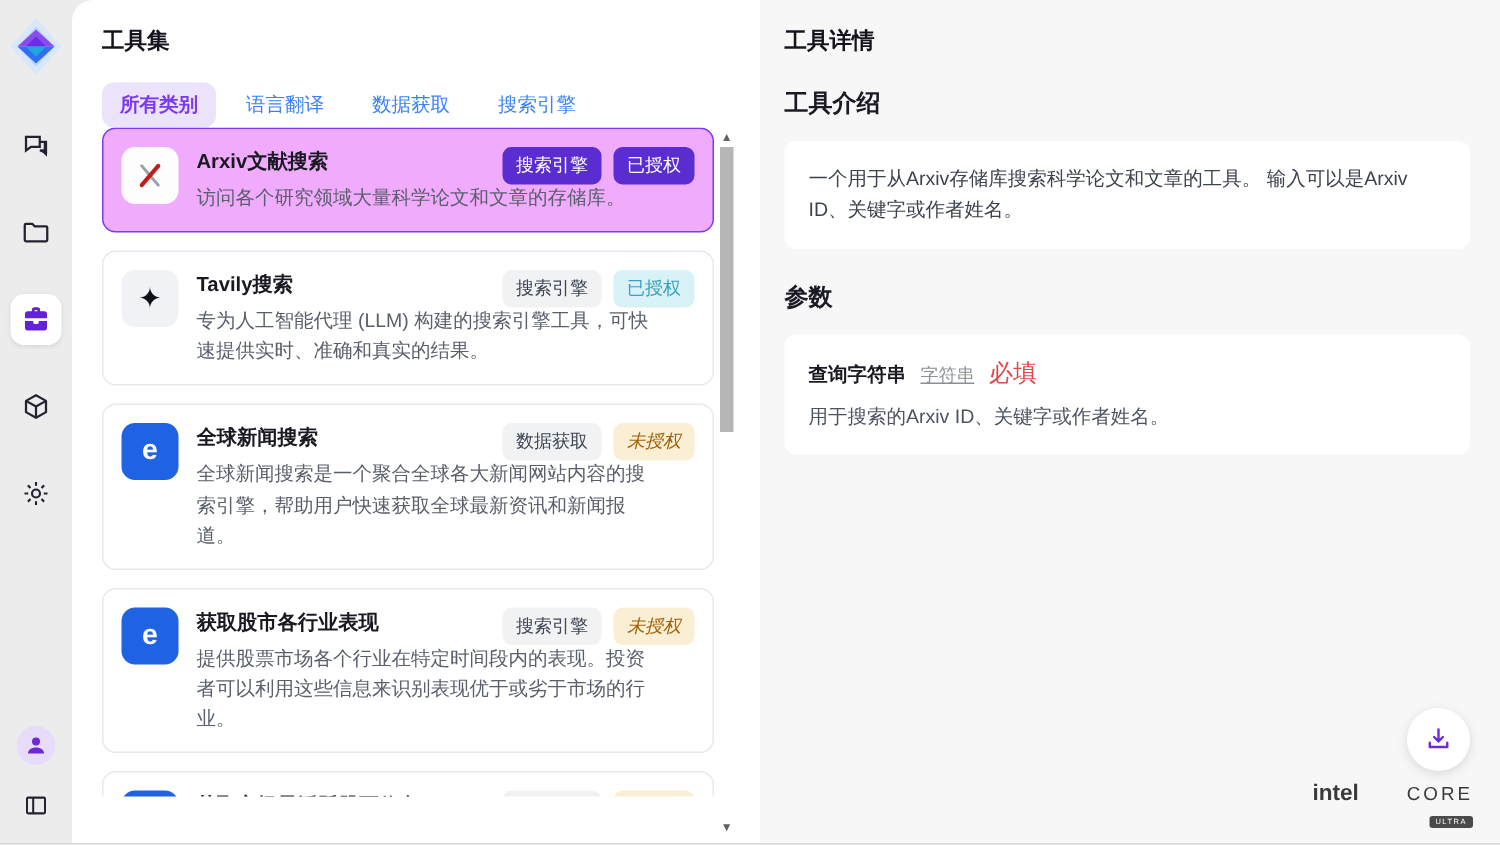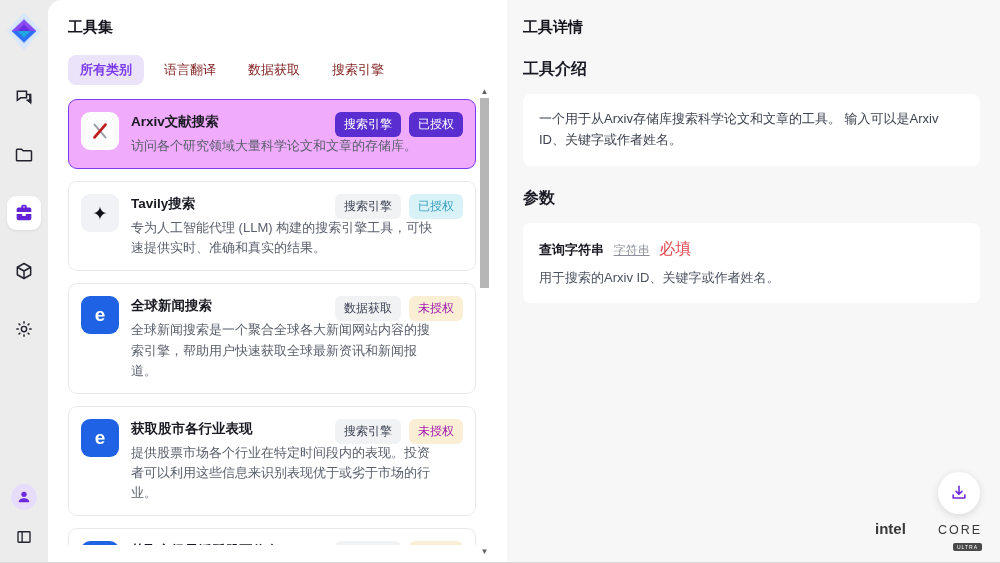--- a/index.html
+++ b/index.html
@@ -30,23 +30,23 @@
   .rail-bottom { display:flex; flex-direction:column; gap:14px; align-items:center; }
   .avatar-wrap { width:26px; height:26px; border-radius:50%; background:#e7ddfb; display:flex; align-items:center; justify-content:center; }
 
   
   .panel-left {
     width:459px; flex:0 0 459px; background:#ffffff;
     border-radius:14px 0 0 0; position:relative;
     padding:18px 0 0 20px;
   }
   .panel-title { font-size:15px; font-weight:bold; margin-bottom:18px; color:#14141c; }
-  .tabs { display:flex; gap:8px; margin-bottom:14px; }
+  .tabs { display:flex; gap:8px; }
   .tab {
-    padding:6px 12px; border-radius:8px; font-size:13px; color:#7f1d1d; cursor:pointer;
+    padding:6px 12px; border-radius:8px; font-size:13px; color:#3b82f6; cursor:pointer;
     white-space:nowrap;
   }
   .tab.active { background:#ebe3f9; color:#7b3aed; font-weight:bold; }
 
   .tool-list { width:408px; display:flex; flex-direction:column; gap:12px; height:446px; overflow:hidden; }
   .tool-card {
     position:relative; background:#ffffff; border:1px solid #e8e9ec; border-radius:9px;
     padding:12px; display:flex; gap:12px; cursor:pointer;
   }
   .tool-card.selected { background:#f0abfc; border:1.5px solid #7b3bed; }
@@ -58,21 +58,21 @@
   .tool-icon.blue { background:#1f62e3; color:#fff; font-weight:bold; font-size:19px; }
   .tool-icon .star-glyph { font-size:19px; color:#101018; line-height:1; }
   .tool-body { flex:1; min-width:0; padding-top:1px; }
   .tool-name { font-weight:bold; font-size:13.5px; color:#191922; margin-bottom:5px; }
   .tool-desc { font-size:13px; color:#595f6b; line-height:1.55; max-width:305px; }
   .tool-badges { position:absolute; top:12px; right:12px; display:flex; gap:8px; }
   .badge { font-size:12px; padding:4px 9px; border-radius:6px; white-space:nowrap; }
   .badge.solid-purple { background:#5a2dd0; color:#ffffff; }
   .badge.gray  { background:#f1f2f4; color:#3f4656; }
   .badge.cyan  { background:#d9f2f8; color:#3aa0bd; }
-  .badge.amber { background:#faefd4; color:#a21caf; }
+  .badge.amber { background:#faefd4; color:#a16207;font-style:italic; }
 
   
   .scrollbar { position:absolute; top:88px; bottom:6px; right:16px; width:13px; }
   .scroll-arrow { position:absolute; left:0; width:13px; text-align:center; font-size:8px; color:#616161; line-height:8px; cursor:pointer; }
   .scroll-arrow.up { top:0; }
   .scroll-arrow.down { bottom:0; }
   .scroll-thumb { position:absolute; top:10px; left:2px; width:9px; height:190px; background:#b6b6b6; cursor:pointer; }
 
   
   .panel-right { flex:1; background:#f7f7f8; padding:18px 20px 0 16px; position:relative; }

